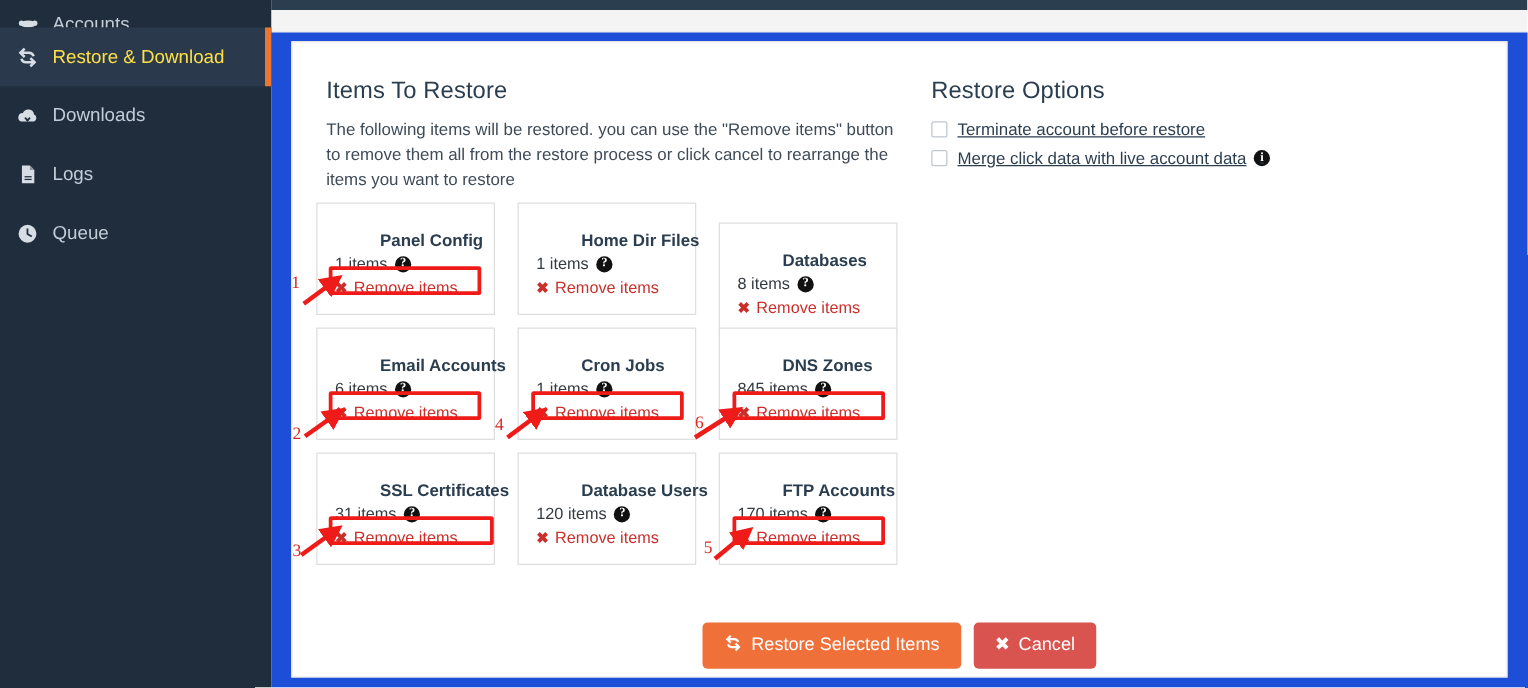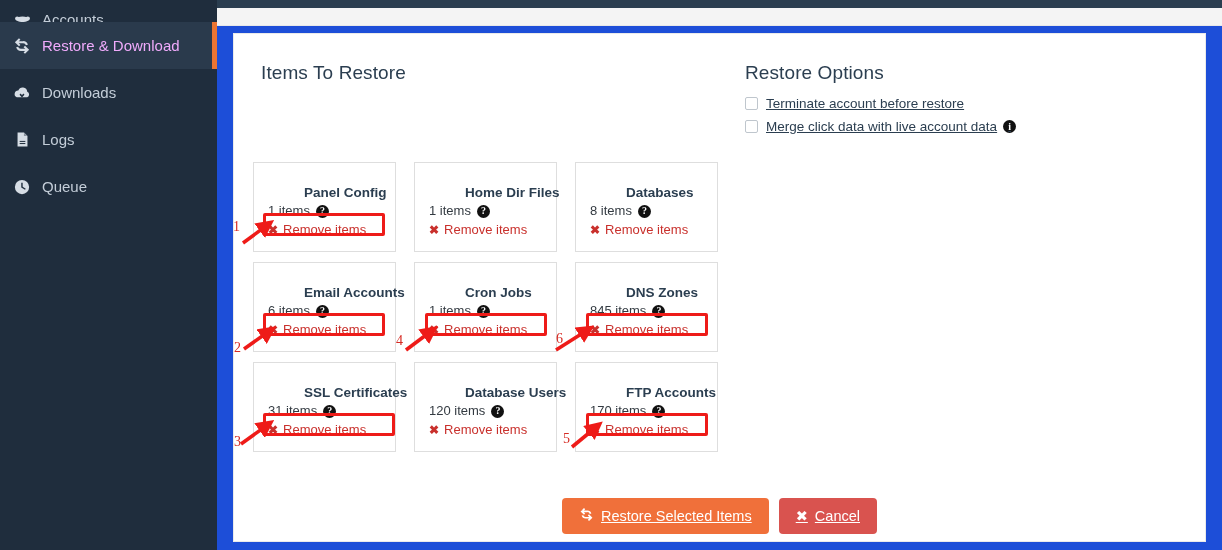--- a/index.html
+++ b/index.html
@@ -45,21 +45,21 @@
     display: flex;
     align-items: center;
     height: 47px;
     padding-left: 8px;
     color: #c3cdd8;
     font-size: 15px;
     white-space: nowrap;
   }
   .side-item.active {
     background: #2a3a4c;
-    color: #f0abfc;
+    color: #fde047;
   }
   .side-item.active::after {
     content: "";
     position: absolute;
     right: 0; top: 0; bottom: 0;
     width: 5px;
     background: #ec7532;
   }
   .side-item .ic {
     width: 28px;
@@ -218,21 +218,20 @@
     align-items: center;
     gap: 7px;
     border: none;
     border-radius: 4px;
     color: #fff;
     font-size: 14.5px;
     font-family: "Liberation Sans", sans-serif;
     padding: 9px 17px;
     cursor: pointer;
     line-height: 1;
-    text-decoration: underline;
   }
   .btn-primary { background: #f0703a; }
   .btn-cancel { background: #d9534f; }
 
   
   .anno {
     position: absolute;
     left: 0; top: 0;
     width: 1222px; height: 550px;
     pointer-events: none;
@@ -311,20 +310,21 @@
       </span>
       <span class="lbl">Queue</span>
     </div>
   </nav>
 
   <main class="content">
     <section class="panel">
 
       <div class="col-left">
         <h2 class="section-title">Items To Restore</h2>
+        <p class="intro">The following items will be restored. you can use the "Remove items" button to remove them all from the restore process or click cancel to rearrange the items you want to restore</p>
       </div>
 
       <div class="col-right">
         <h2 class="section-title">Restore Options</h2>
 
         <label class="opt-row">
           <span class="cbx"></span>
           <span>Terminate account before restore</span>
         </label>
 
@@ -354,21 +354,21 @@
           <div class="c">
             <span>1 items</span>
             <span class="q-ic">?</span>
           </div>
           <div class="rm">
             <span class="x">✖</span>
             <span>Remove items</span>
           </div>
         </div>
 
-        <div class="card" style="left:322px; top:0px;">
+        <div class="card" style="left:322px; top:16px;">
           <div class="t">Databases</div>
           <div class="c">
             <span>8 items</span>
             <span class="q-ic">?</span>
           </div>
           <div class="rm">
             <span class="x">✖</span>
             <span>Remove items</span>
           </div>
         </div>

